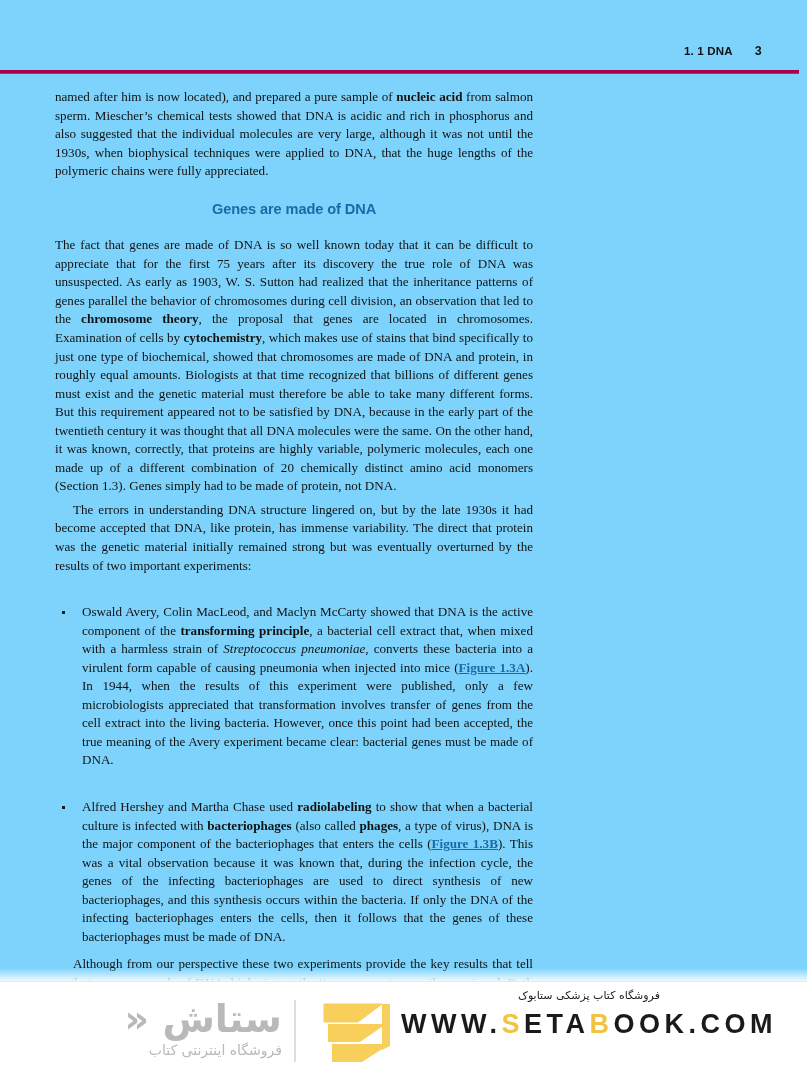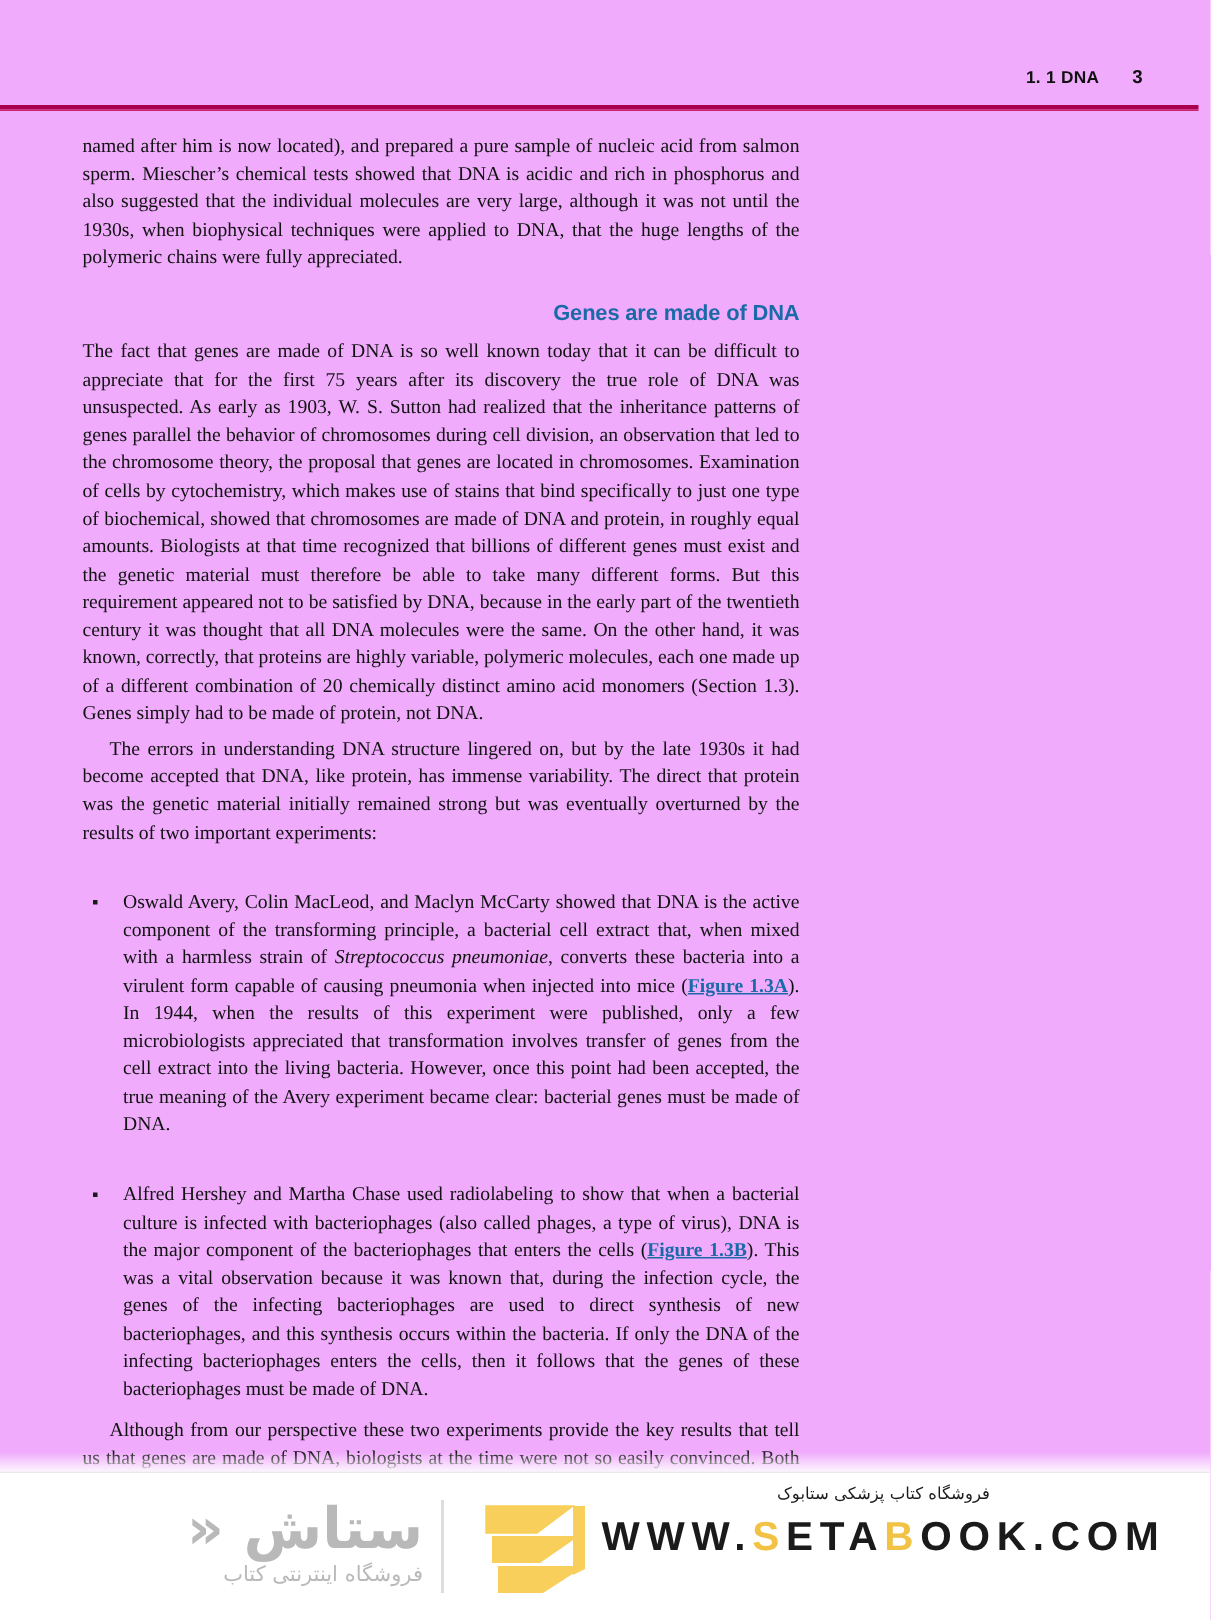--- a/index.html
+++ b/index.html
@@ -12,21 +12,21 @@
     background: #ffffff;
     font-family: "Liberation Serif", serif;
     overflow: hidden;
     position: relative;
   }
 
   .page {
     position: relative;
     width: 807px;
     height: 1080px;
-    background: #f0abfc;
+    background: #7dd3fc;
     box-sizing: border-box;
   }
 
   
   .running-head {
     position: absolute;
     top: 44px;
     right: 45px;
     display: flex;
     align-items: baseline;
@@ -82,29 +82,29 @@
     text-indent: 18px;
   }
 
   .sect-head {
     font-family: "Liberation Sans", sans-serif;
     font-weight: bold;
     font-size: 14.6px;
     color: #1a6aa8;
     line-height: 1.2;
     margin-top: 20px;
-    margin-bottom: 7px;
-    text-align: right;
+    margin-bottom: 18px;
+    text-align: center;
     letter-spacing: -0.1px;
   }
 
   .gap-sm { height: 9px; }
   .gap-xs { height: 5px; }
 
-  b, .b { font-weight: normal; }
+  b, .b { font-weight: bold; }
   i, .i { font-style: italic; }
 
   .figref {
     color: #1a6aa8;
     font-weight: bold;
   }
 
   
   ul.bullets {
     list-style: none;

